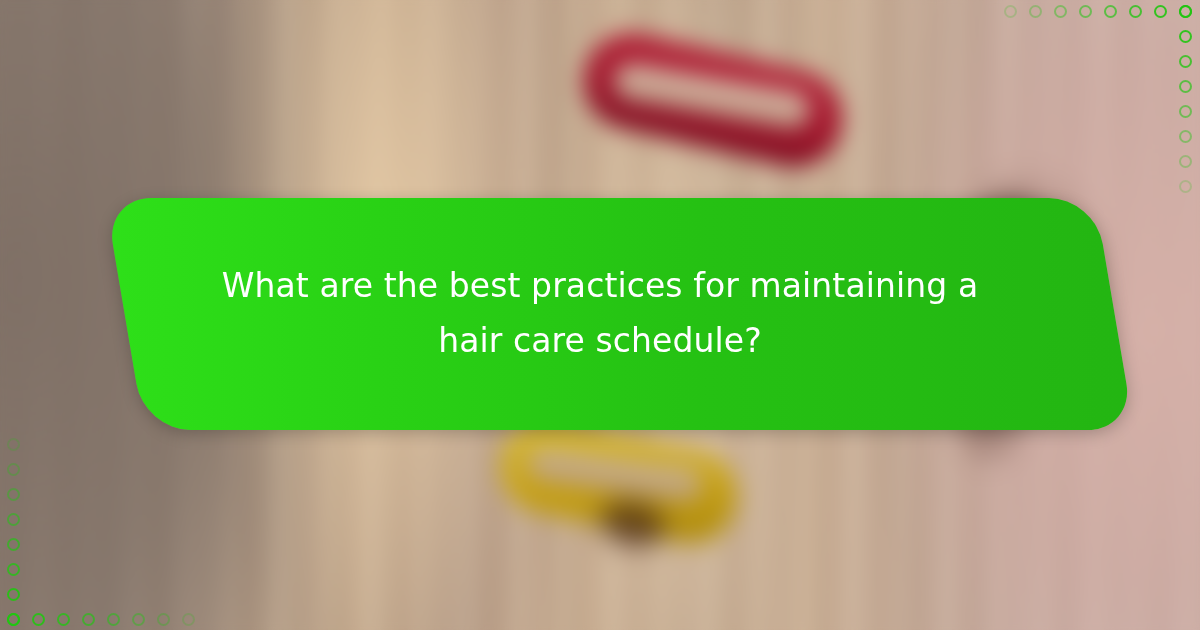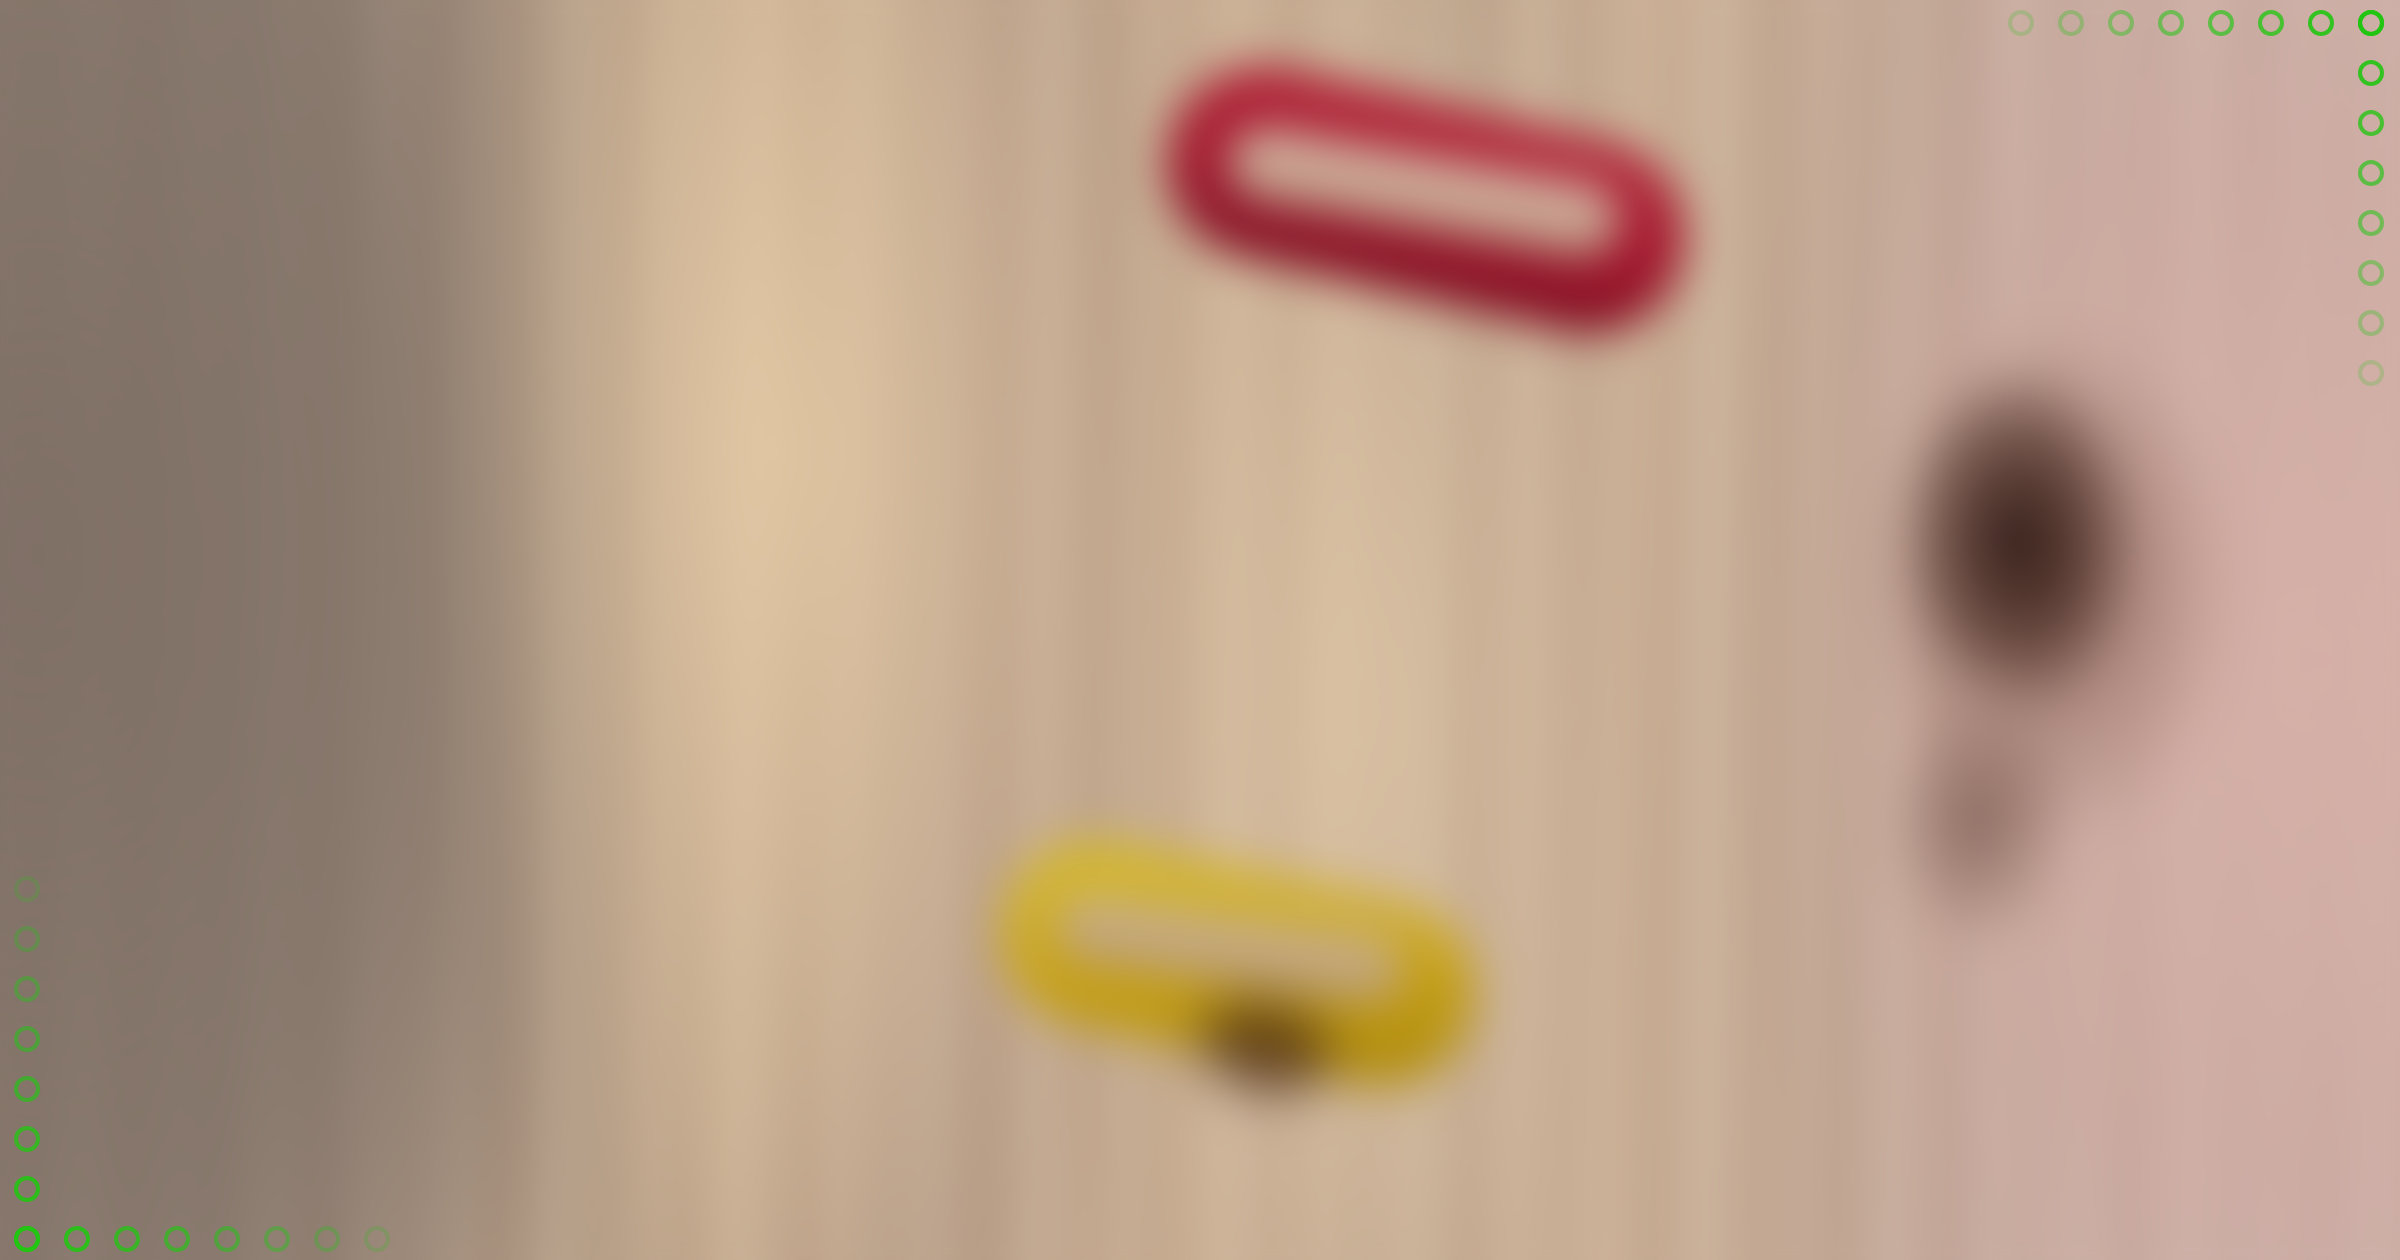--- a/index.html
+++ b/index.html
@@ -283,14 +283,20 @@
       <div class="dot" style="left: 6.5px; top: 192.5px; border-color: rgb(34, 197, 18); opacity: 1;"></div>
       <div class="dot" style="left: 6.5px; top: 167.5px; border-color: rgb(34, 197, 18); opacity: 0.9;"></div>
       <div class="dot" style="left: 6.5px; top: 142.5px; border-color: rgb(34, 197, 18); opacity: 0.78;"></div>
       <div class="dot" style="left: 6.5px; top: 117.5px; border-color: rgb(34, 197, 18); opacity: 0.66;"></div>
       <div class="dot" style="left: 6.5px; top: 92.5px; border-color: rgb(34, 197, 18); opacity: 0.54;"></div>
       <div class="dot" style="left: 6.5px; top: 67.5px; border-color: rgb(34, 197, 18); opacity: 0.42;"></div>
       <div class="dot" style="left: 6.5px; top: 42.5px; border-color: rgb(34, 197, 18); opacity: 0.3;"></div>
       <div class="dot" style="left: 6.5px; top: 17.5px; border-color: rgb(34, 197, 18); opacity: 0.2;"></div>
     </div>
 
+  <div id="card">
+    <div id="card-shape"></div>
+    <div id="card-text">
+      <div id="question-text">What are the best practices for maintaining a hair care schedule?</div>
+    </div>
+  </div>
 
 </div>
 
 </body></html>

